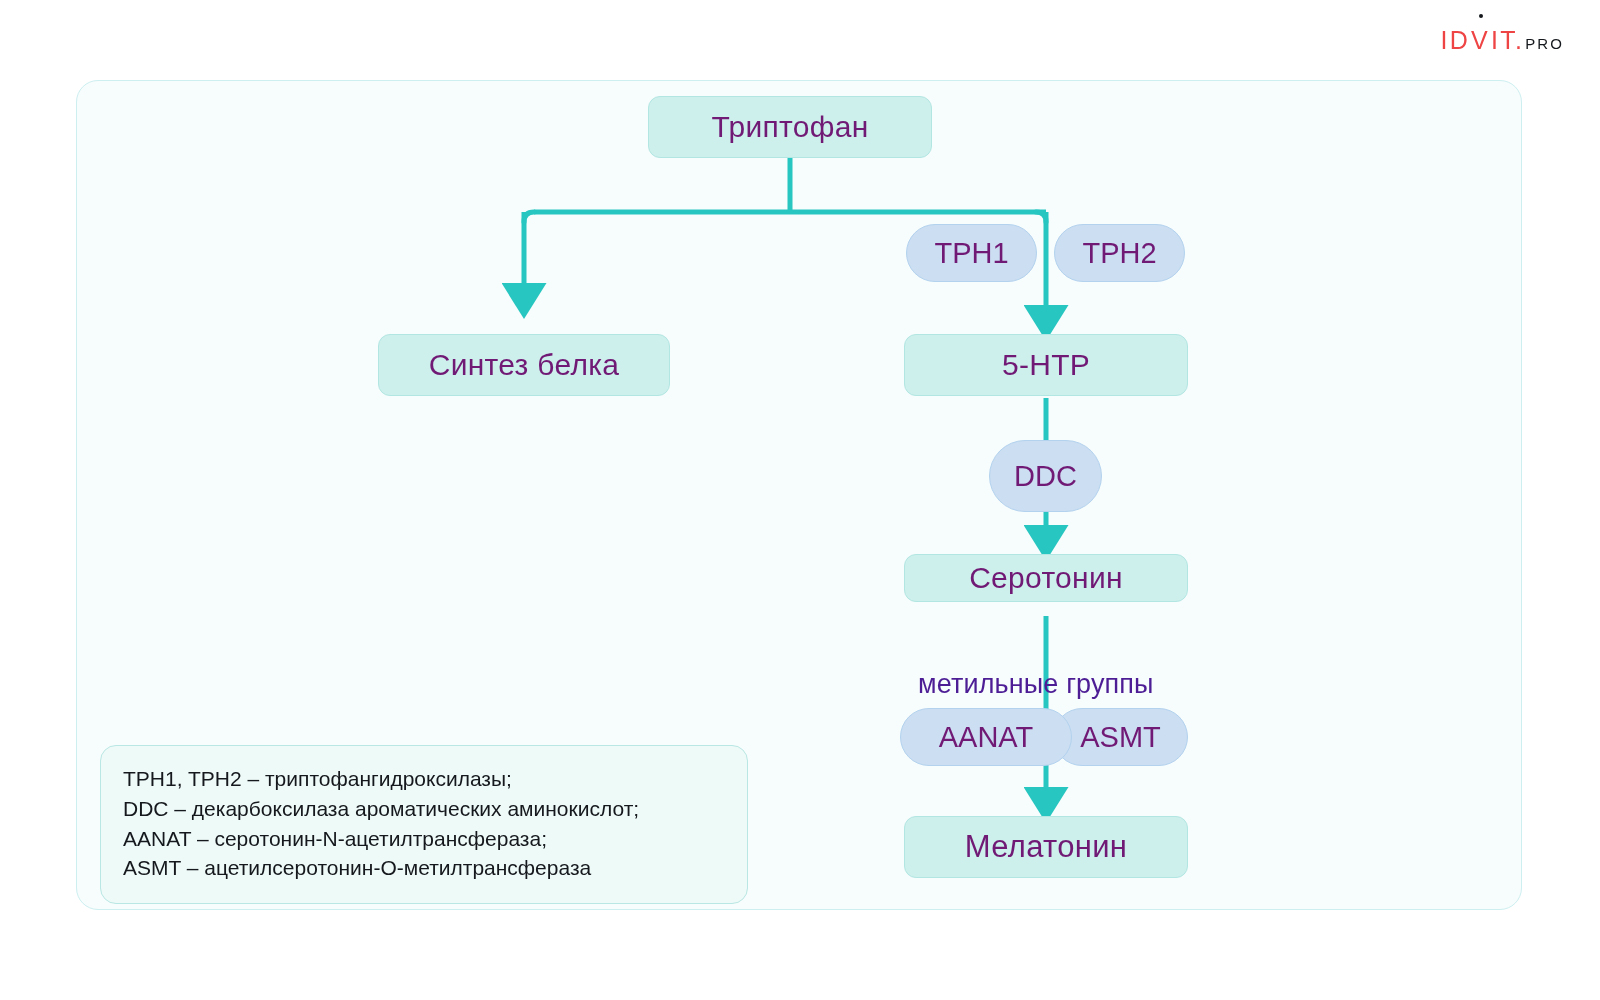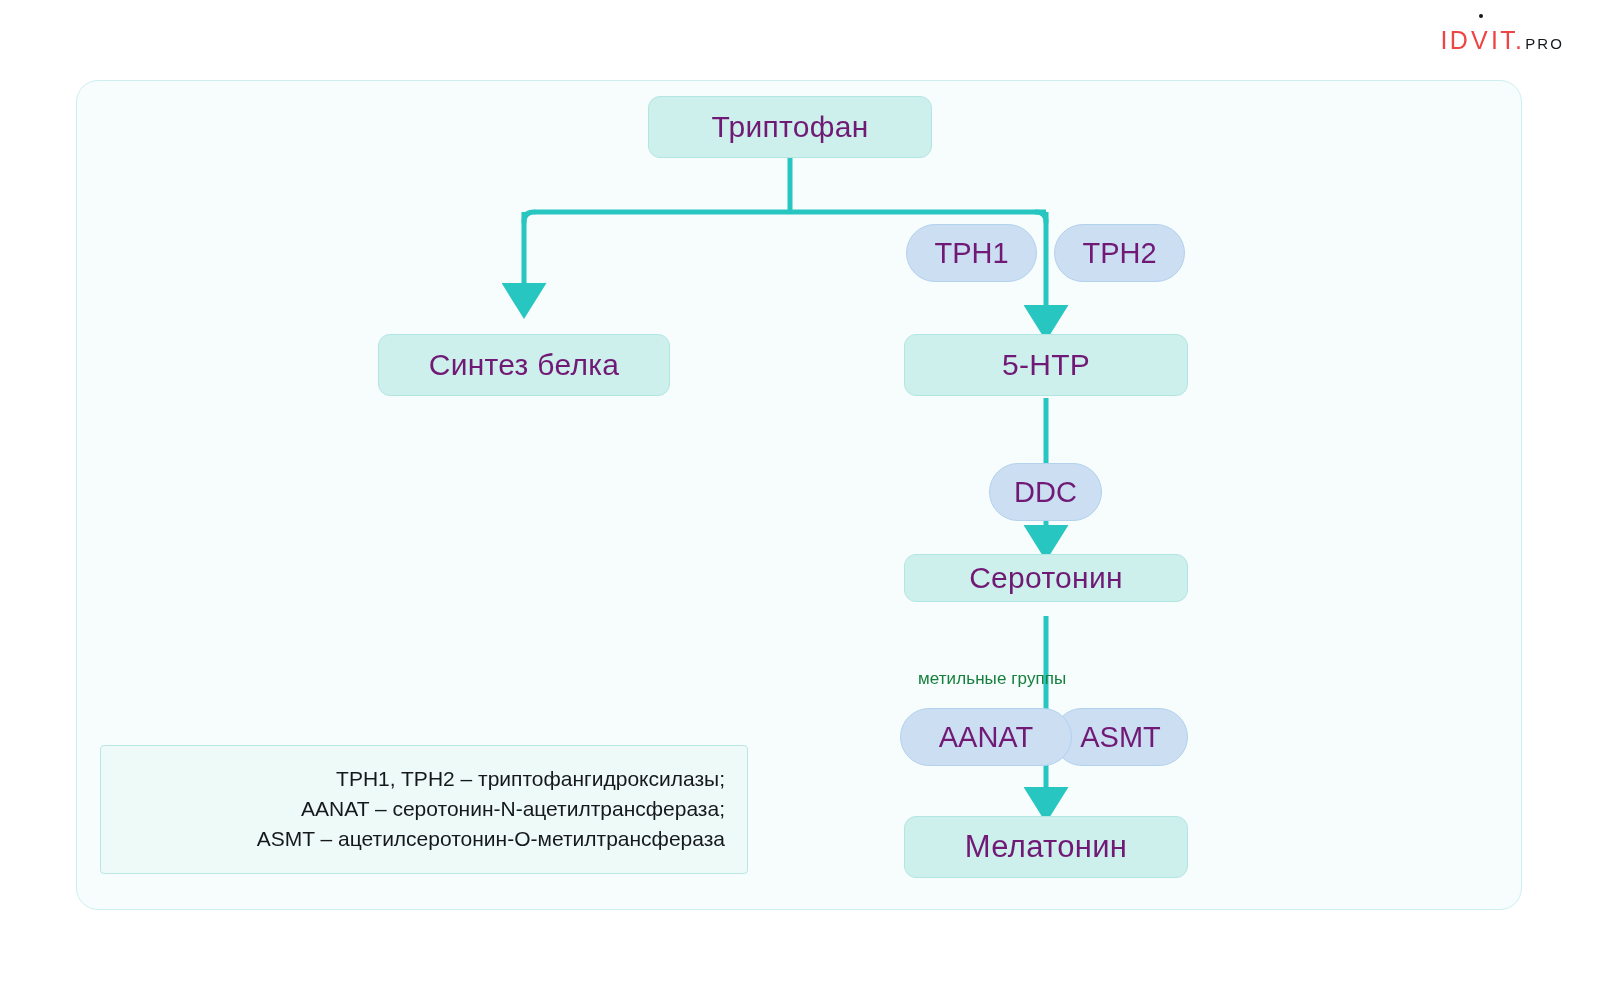--- a/index.html
+++ b/index.html
@@ -116,50 +116,49 @@
 
   
   #node-tryptophan   { left: 648px; top: 96px;  width: 284px; height: 62px; }
   #node-protein      { left: 378px; top: 334px; width: 292px; height: 62px; }
   #node-5htp         { left: 904px; top: 334px; width: 284px; height: 62px; }
   #node-serotonin    { left: 904px; top: 554px; width: 284px; height: 48px; }
   #node-melatonin    { left: 904px; top: 816px; width: 284px; height: 62px; font-size: 31px; }
 
   #pill-tph1  { left: 906px;  top: 224px; width: 131px; height: 58px; }
   #pill-tph2  { left: 1054px; top: 224px; width: 131px; height: 58px; }
-  #pill-ddc   { left: 989px;  top: 463px; width: 113px; height: 58px; }
+  #pill-ddc   { left: 989px;  top: 440px; width: 113px; height: 72px; }
   #pill-aanat { left: 900px;  top: 708px; width: 172px; height: 58px; }
   #pill-asmt  { left: 1053px; top: 708px; width: 135px; height: 58px; }
 
   
   #pill-tph2, #pill-asmt { z-index: 4; }
   #pill-tph1, #pill-aanat { z-index: 5; }
 
   
   .caption {
     position: absolute;
-    font-size: 17px;
-    color: #15803d;
+    font-size: 27px;
+    color: #4c1d95;
     white-space: nowrap;
     letter-spacing: 0.005em;
   }
   #caption-methyl { left: 918px; top: 669px; }
 
   
   .legend {
     position: absolute;
     left: 100px;
     top: 745px;
     width: 648px;
     box-sizing: border-box;
     padding: 18px 22px 20px 22px;
     background: #eefaf8;
     border: 1.5px solid #b9e7e3;
-    border-radius: 4px;
-    text-align: right;
+    border-radius: 16px;
   }
   .legend-line {
     font-size: 21px;
     line-height: 1.42;
     color: #15181c;
     white-space: nowrap;
   }
 </style>
 </head>
 <body>
@@ -217,15 +216,16 @@
 <div class="pill" id="pill-ddc">DDC</div>
 
 <div class="pill" id="pill-aanat">AANAT</div>
 
 <div class="pill" id="pill-asmt">ASMT</div>
 
 <div class="caption" id="caption-methyl">метильные группы</div>
 
 <div class="legend">
   <div class="legend-line">TPH1, TPH2 – триптофангидроксилазы;</div>
+  <div class="legend-line">DDC – декарбоксилаза ароматических аминокислот;</div>
   <div class="legend-line">AANAT – серотонин-N-ацетилтрансфераза;</div>
   <div class="legend-line">ASMT – ацетилсеротонин-O-метилтрансфераза</div>
 </div>
 
 </body></html>

